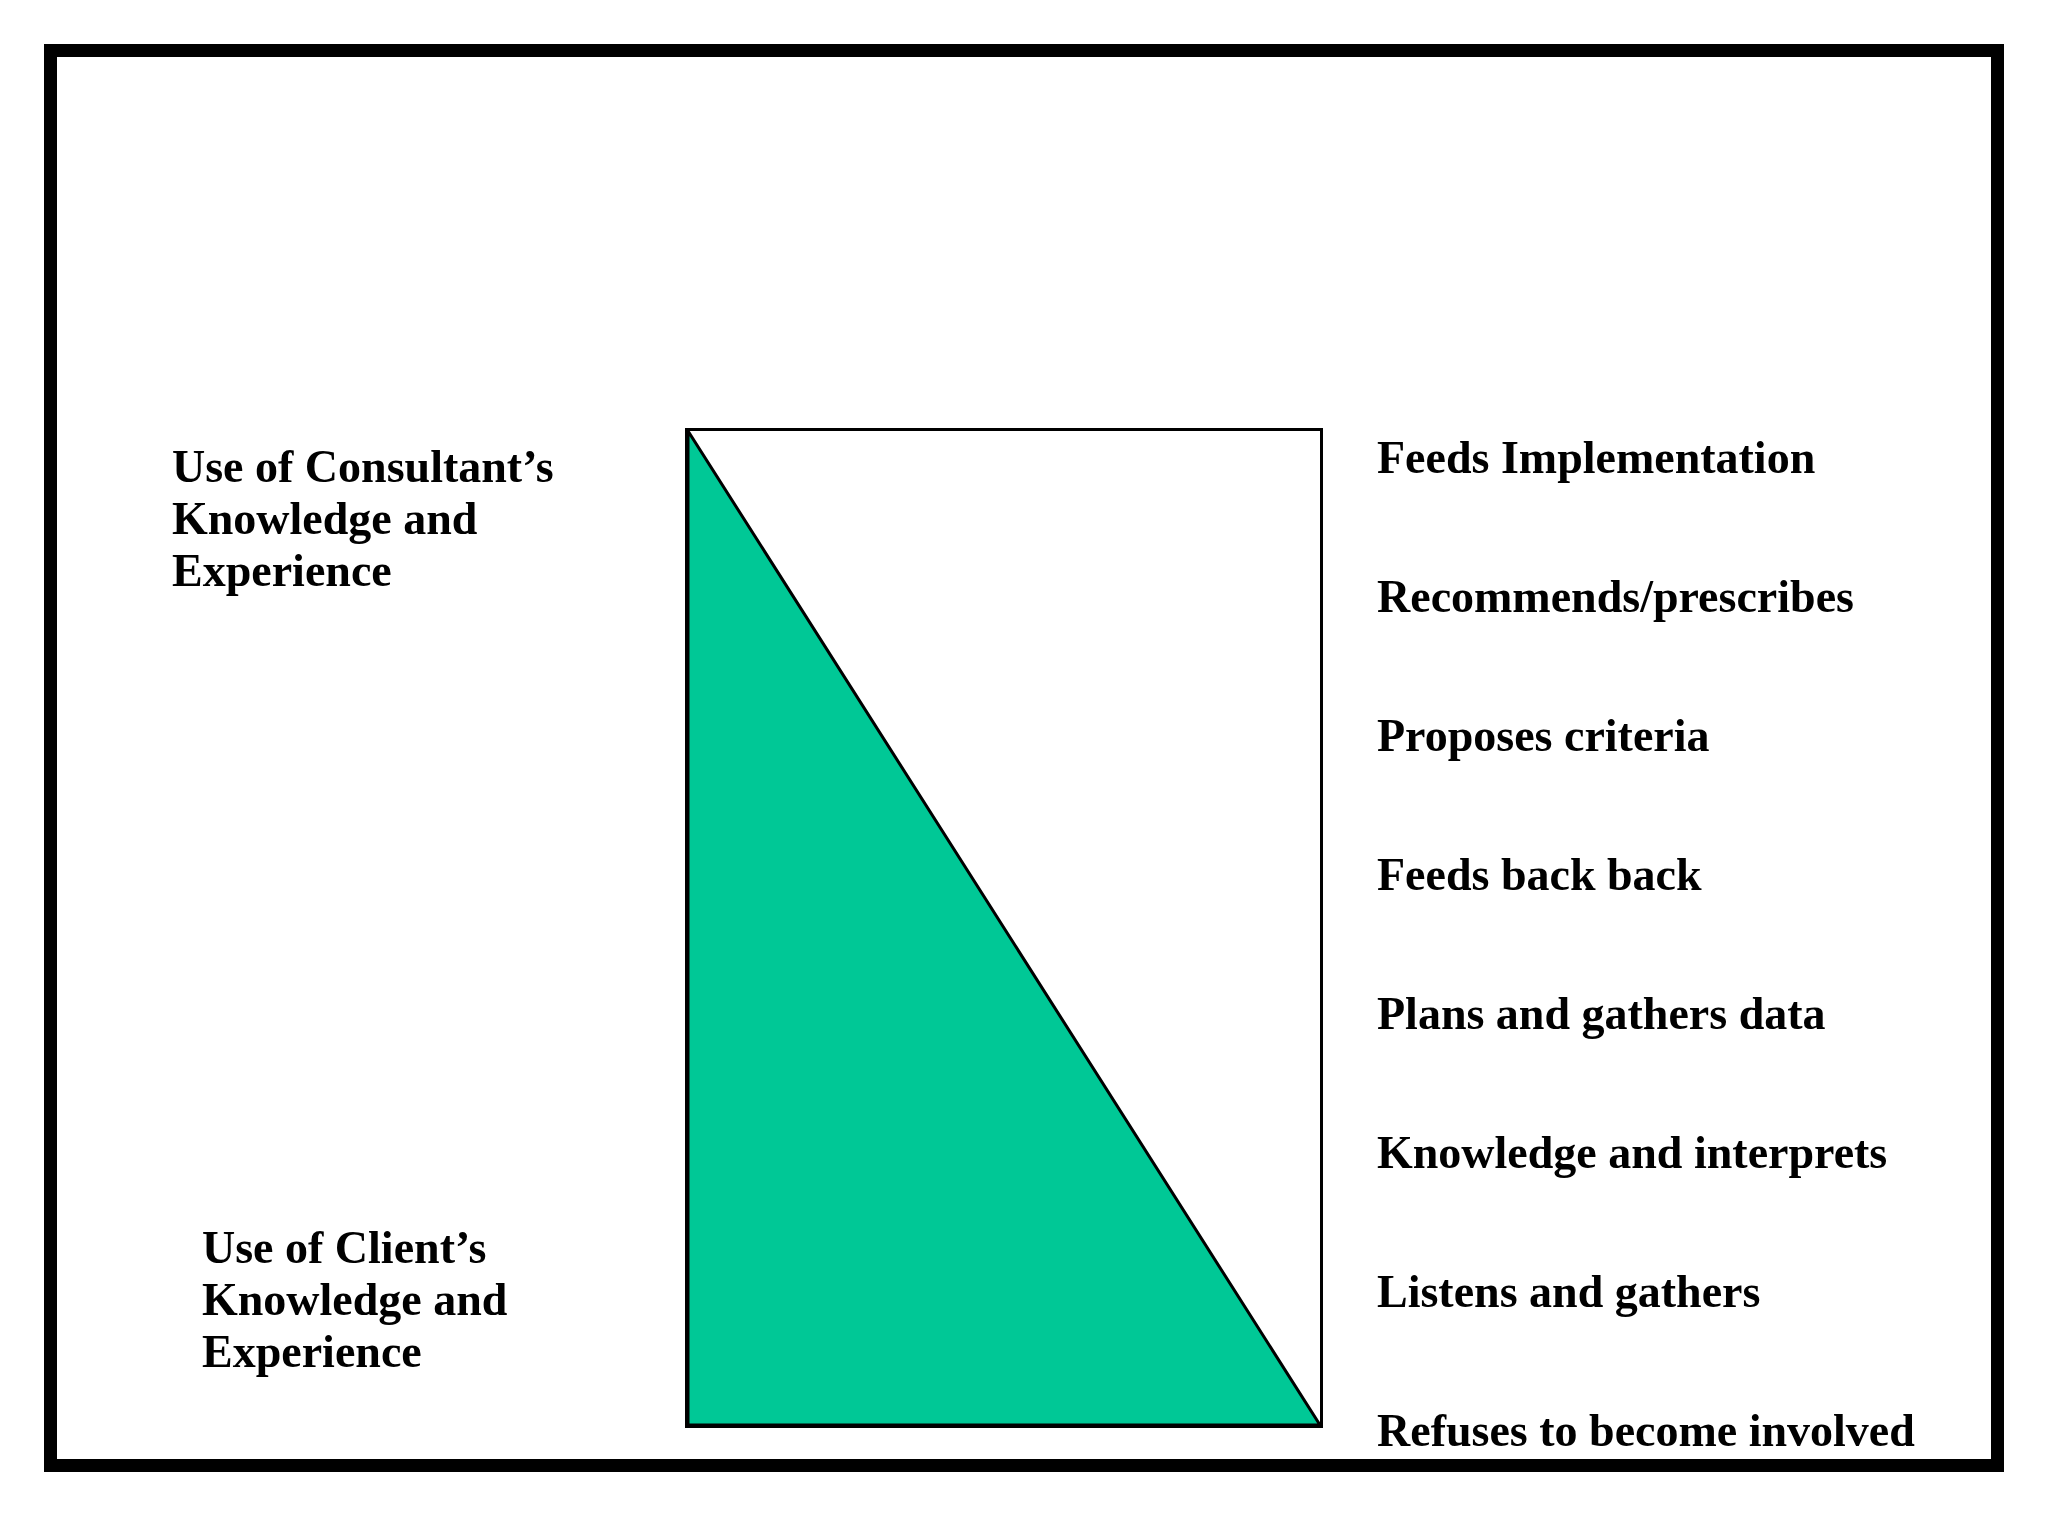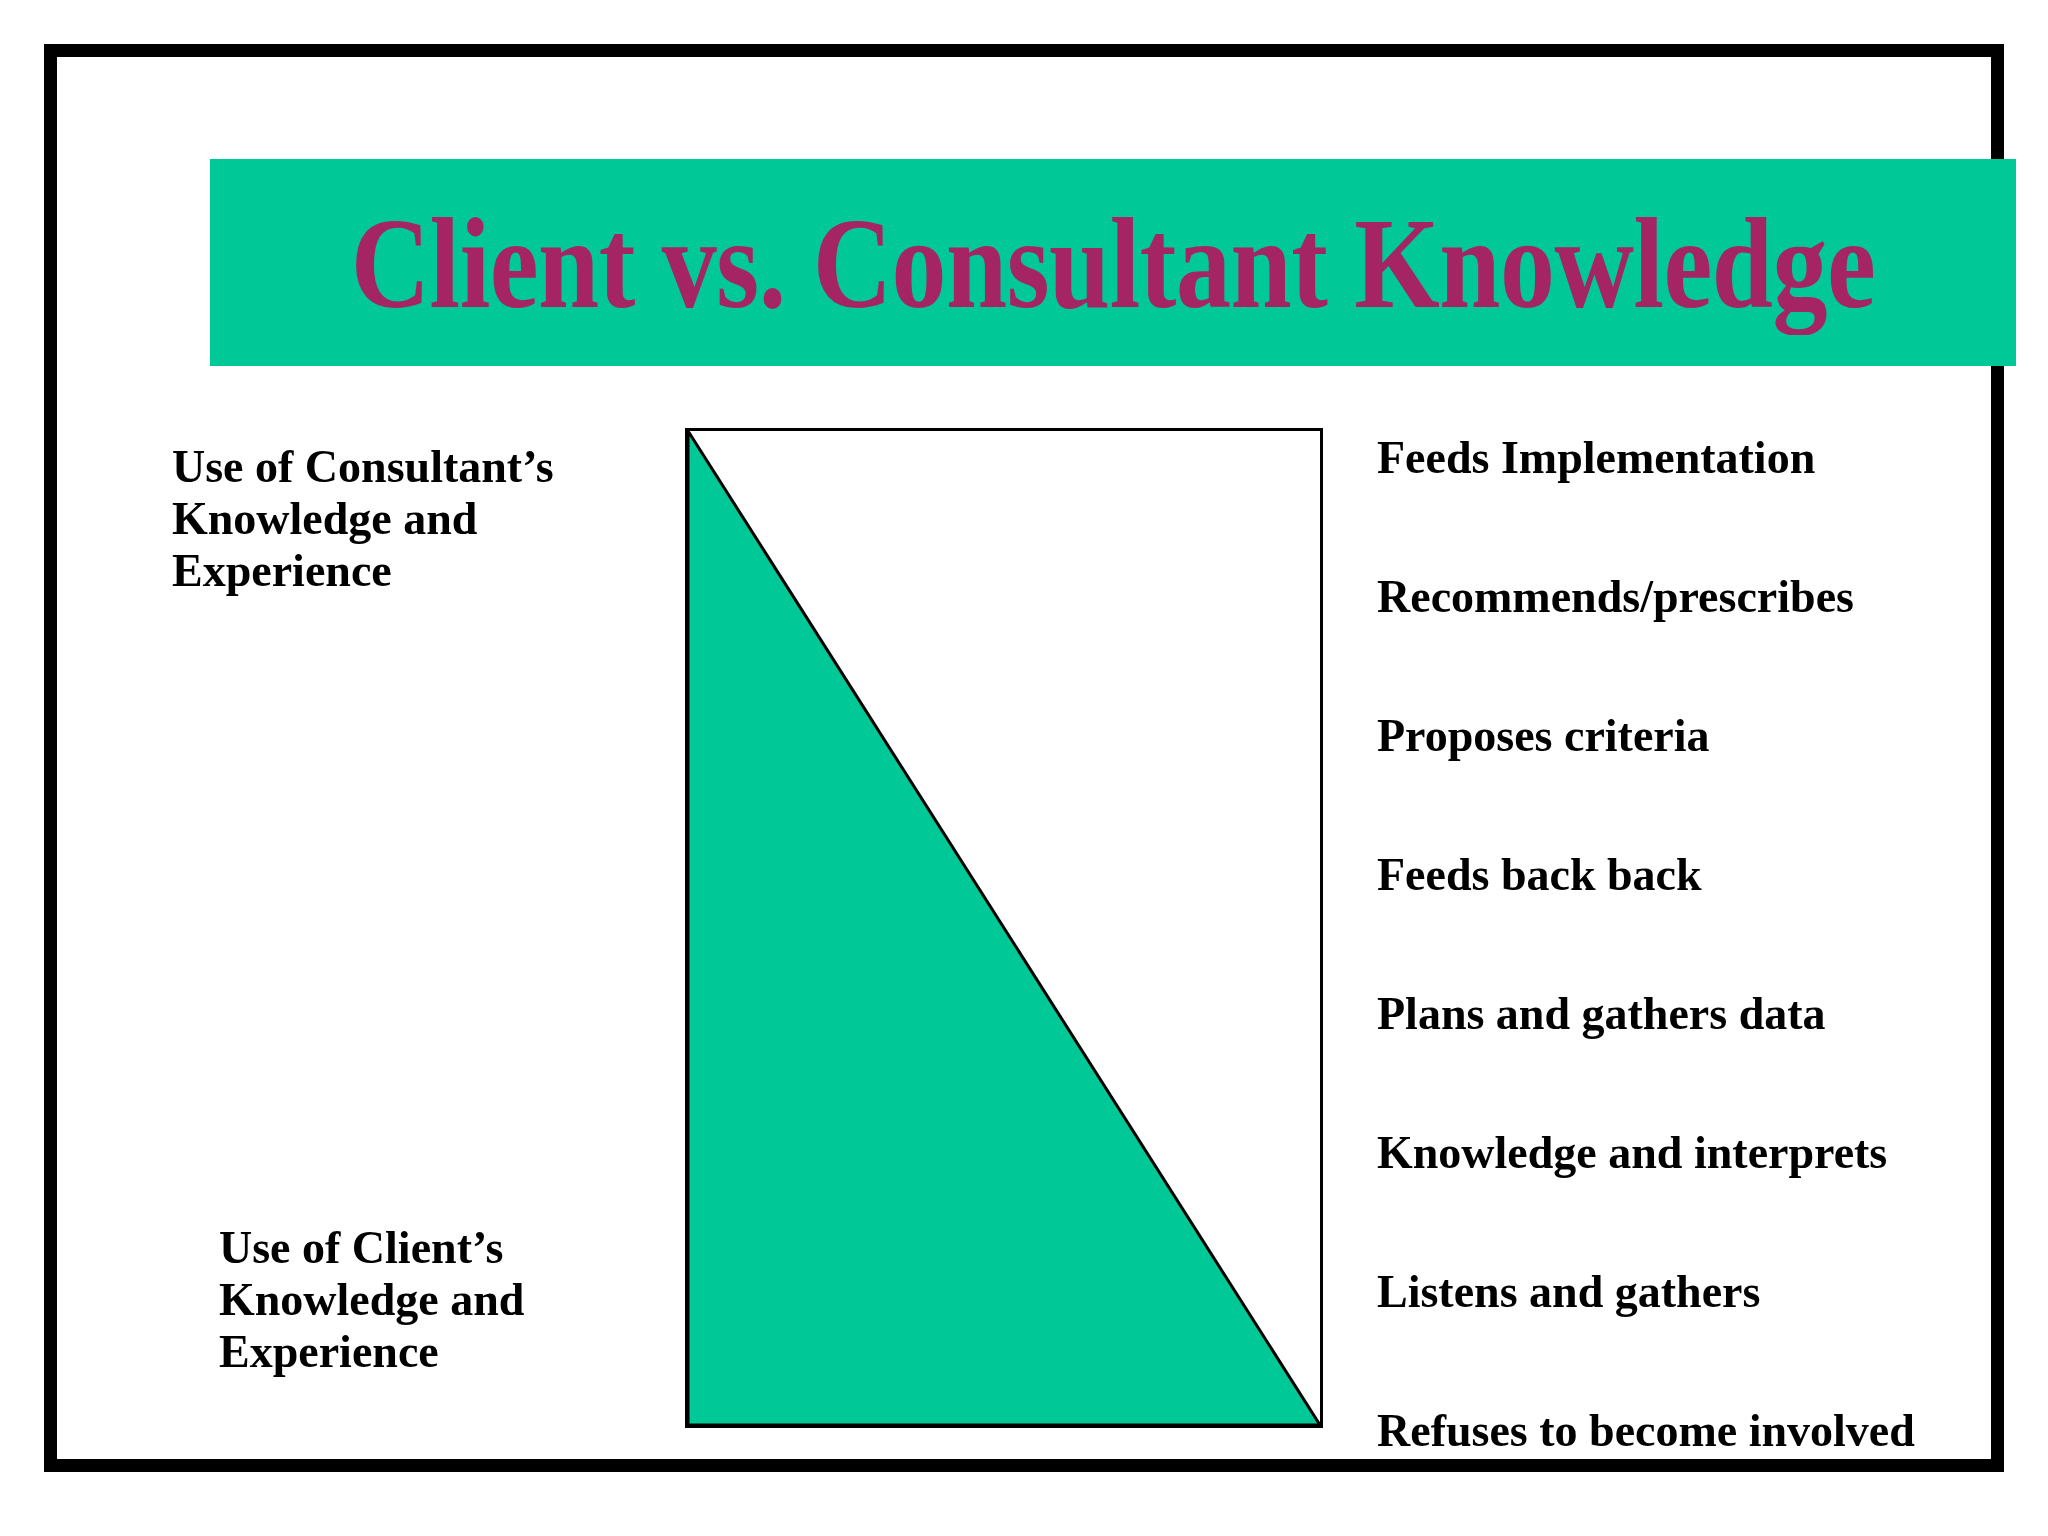--- a/index.html
+++ b/index.html
@@ -76,21 +76,21 @@
     font-size: 46px;
     line-height: 1.13;
     white-space: pre-line;
   }
   #caption-consultant {
     left: 115px;
     top: 384px;
     width: 500px;
   }
   #caption-client {
-    left: 162px;
+    left: 145px;
     top: 1165px;
     width: 480px;
   }
 
   
   #activity-list {
     position: absolute;
     left: 1320px;
     top: 378px;
     width: 700px;
@@ -108,23 +108,20 @@
   }
   .activity-item span {
     display: block;
   }
 </style>
 </head>
 <body>
 
 <div id="slide-frame">
 
-  <div id="title-band">
-    <div id="title-text">Client vs. Consultant Knowledge</div>
-  </div>
 
   <div class="left-caption" id="caption-consultant">Use of Consultant’s
 Knowledge and
 Experience</div>
 
   <div id="diagram-box">
     <svg id="diagram-svg" viewBox="0 0 638 1000" preserveAspectRatio="none">
       <rect x="1.5" y="1.5" width="635" height="997" fill="#FFFFFF" stroke="#000000" stroke-width="3"></rect>
       <polygon points="3,3 3,997 635,997" fill="#00C896" stroke="#000000" stroke-width="3"></polygon>
     </svg>

